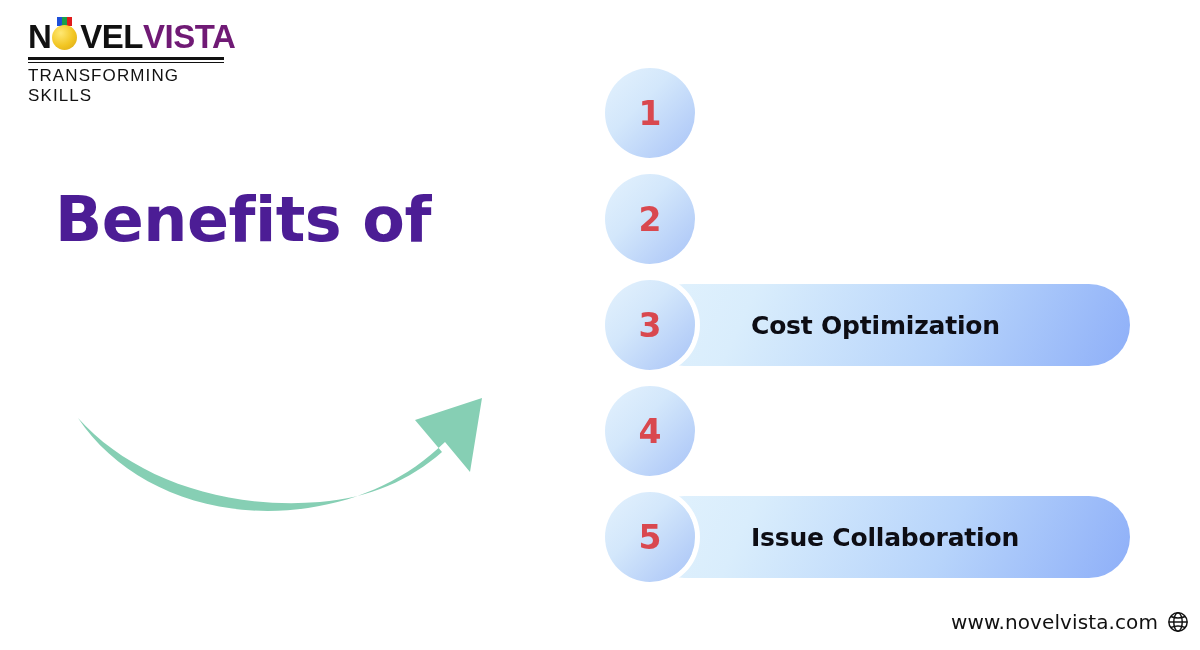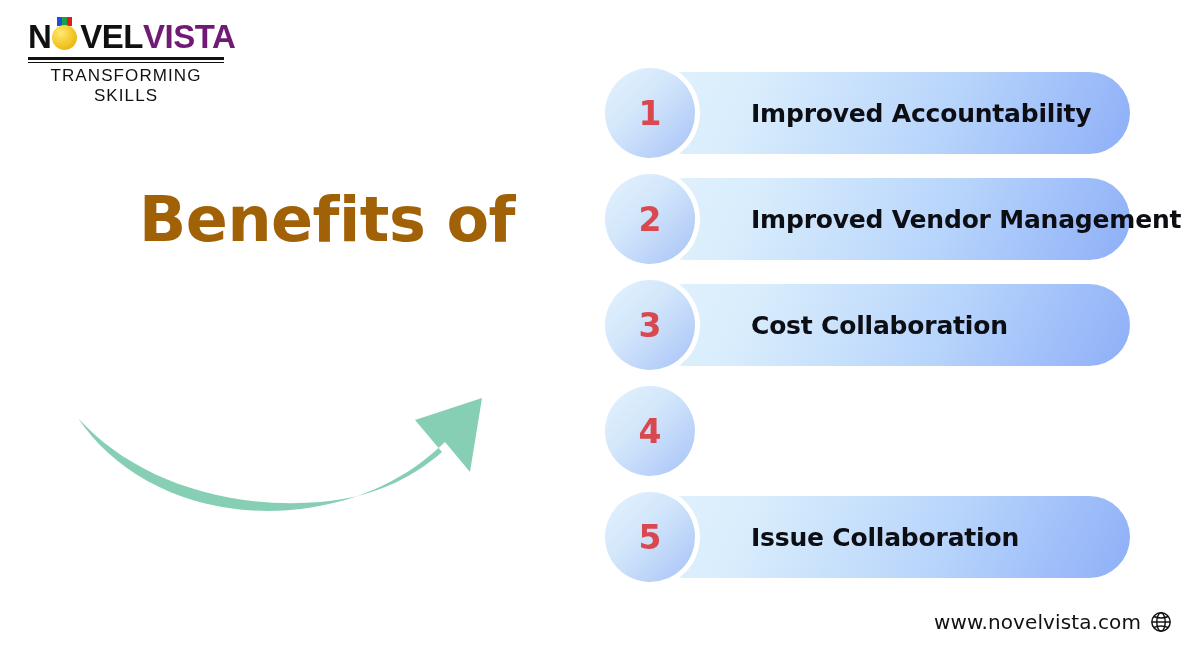--- a/index.html
+++ b/index.html
@@ -82,31 +82,31 @@
     background: #111111;
     width: 196px;
   }
   .logo-tagline {
     margin-top: 3px;
     font-size: 17px;
     letter-spacing: 1.1px;
     color: #111111;
     font-family: "Liberation Sans", sans-serif;
     width: 196px;
-    text-align: center;
+    text-align: left;
   }
 
   
   .title {
     position: absolute;
     left: 55px;
     top: 185px;
     width: 460px;
-    text-align: right;
-    color: #a16207;
+    text-align: left;
+    color: #4c1d95;
     font-family: "DejaVu Sans", sans-serif;
     font-weight: bold;
     font-size: 62px;
     line-height: 1.12;
     letter-spacing: -0.5px;
   }
   .title-line { display: block; }
 
   
   .arrow {
@@ -170,21 +170,21 @@
     font-family: "DejaVu Sans", sans-serif;
     font-weight: bold;
     font-size: 33px;
     color: #d9484f;
     line-height: 1;
   }
 
   
   .footer {
     position: absolute;
-    right: 28px;
+    right: 11px;
     bottom: 16px;
     display: flex;
     align-items: center;
     gap: 9px;
   }
   .footer-url {
     font-family: "DejaVu Sans", sans-serif;
     font-size: 20px;
     color: #111111;
     letter-spacing: 0.1px;
@@ -223,40 +223,34 @@
     <svg viewBox="0 0 420 140" width="420" height="140" xmlns="http://www.w3.org/2000/svg">
       <path d="M 8,38 C 60,96 150,130 250,122 C 300,118 340,100 372,72
                L 345,40 L 412,18 L 400,92 L 375,62
                C 338,98 292,120 238,128 C 140,142 52,104 8,38 Z" fill="#86cfb4"></path>
     </svg>
   </div>
 
   <div class="list">
 
     <div class="row">
+      <div class="badge">
+        <span class="badge-num">1</span>
+      </div>
+    </div>
+
+    <div class="row">
+      <div class="badge">
+        <span class="badge-num">2</span>
+      </div>
+    </div>
+
+    <div class="row">
       <div class="pill">
-        <span class="pill-label">Improved Accountability</span>
-      </div>
-      <div class="badge">
-        <span class="badge-num">1</span>
-      </div>
-    </div>
-
-    <div class="row">
-      <div class="pill">
-        <span class="pill-label">Improved Vendor Management</span>
-      </div>
-      <div class="badge">
-        <span class="badge-num">2</span>
-      </div>
-    </div>
-
-    <div class="row">
-      <div class="pill">
-        <span class="pill-label">Cost Collaboration</span>
+        <span class="pill-label">Cost Optimization</span>
       </div>
       <div class="badge">
         <span class="badge-num">3</span>
       </div>
     </div>
 
     <div class="row">
       <div class="badge">
         <span class="badge-num">4</span>
       </div>

